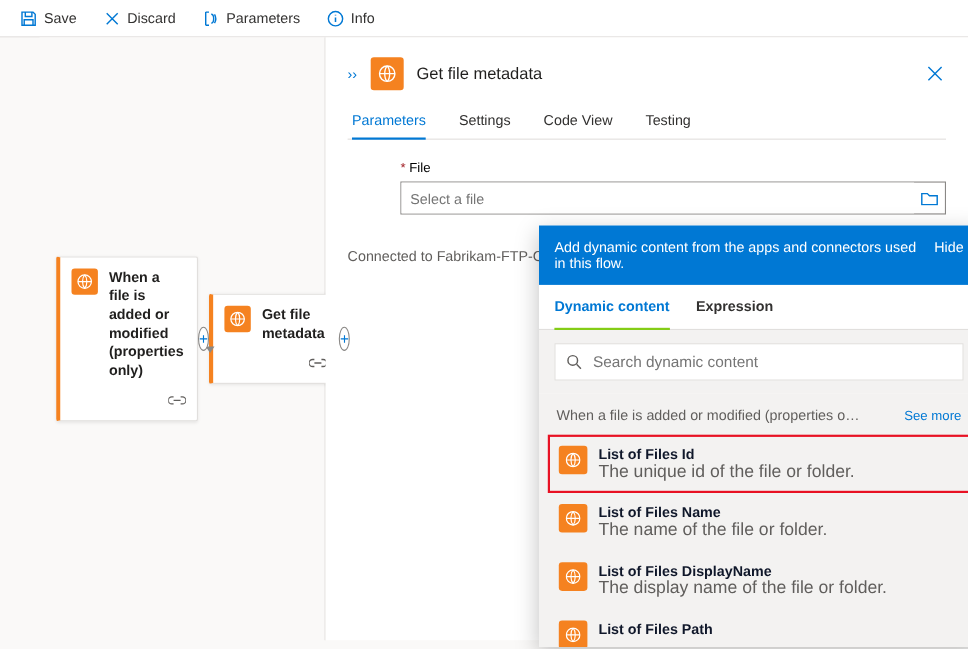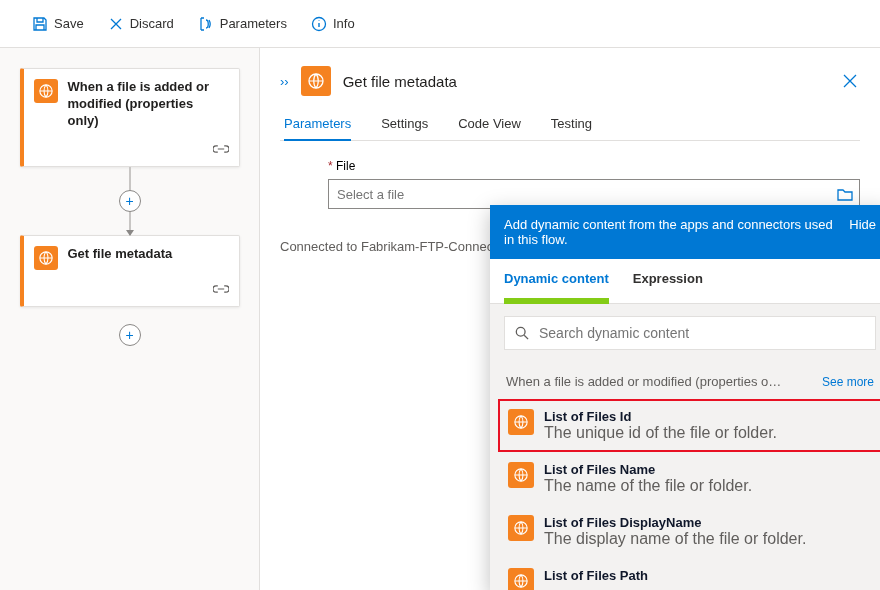--- a/index.html
+++ b/index.html
@@ -6,26 +6,26 @@
     body {
       width: 880px;
       height: 590px;
       background: #faf9f8;
       overflow: hidden;
       position: relative;
     }
 
     
     .toolbar {
-      height: 48px;
+      height: 34px;
       background: #fff;
       border-bottom: 1px solid #e1dfdd;
       display: flex;
       align-items: center;
-      padding: 0 24px;
+      padding: 0 10px;
       gap: 8px;
       font-size: 13px;
       color: #323130;
     }
     .tb-btn {
       display: flex;
       align-items: center;
       gap: 6px;
       padding: 4px 8px;
       cursor: pointer;
@@ -39,22 +39,23 @@
       height: calc(100% - 42px);
     }
 
     
     .canvas {
       width: 260px;
       border-right: 1px solid #e1dfdd;
       background: #faf9f8;
       padding: 20px 15px;
       display: flex;
-      flex-direction: column;
+      flex-direction: row;
       align-items: center;
+      margin-left: 36px;
     }
     .flow-card {
       width: 220px;
       background: #fff;
       border: 1px solid #e1dfdd;
       border-left: 4px solid #f58220;
       border-radius: 2px;
       box-shadow: 0 1px 3px rgba(0,0,0,0.08);
       cursor: pointer;
     }
@@ -151,21 +152,21 @@
       background: #0078d4; color: #fff; padding: 12px 14px;
       display: flex; justify-content: space-between; font-size: 13px;
     }
     .dyn-tip span:last-child { cursor: pointer; margin-left: 16px; }
 
     .dyn-tabs {
       display: flex; gap: 24px; padding: 0 14px; border-bottom: 1px solid #e1dfdd;
       font-size: 13px;
     }
     .dyn-tab { padding: 12px 0; cursor: pointer; font-weight: 600; color: #323130; }
-    .dyn-tab.active { color: #0078d4; border-bottom: 6px solid #84cc16; margin-bottom: -1px; }
+    .dyn-tab.active { color: #0078d4; border-bottom: 2px solid #84cc16; margin-bottom: -1px; }
 
     .dyn-search-wrap { padding: 12px 14px; background: #f3f2f1; }
     .dyn-search {
       display: flex; align-items: center; background: #fff; border: 1px solid #e1dfdd;
       height: 34px; padding: 0 10px; gap: 10px;
     }
     .dyn-search svg { width: 14px; height: 14px; stroke: #605e5c; fill: none; stroke-width: 1.5; }
     .dyn-search input { border: none; outline: none; font-size: 14px; flex: 1; }
 
     .dyn-body { background: #f3f2f1; padding: 4px 8px 10px; max-height: 230px; overflow-y: auto; position: relative; }

